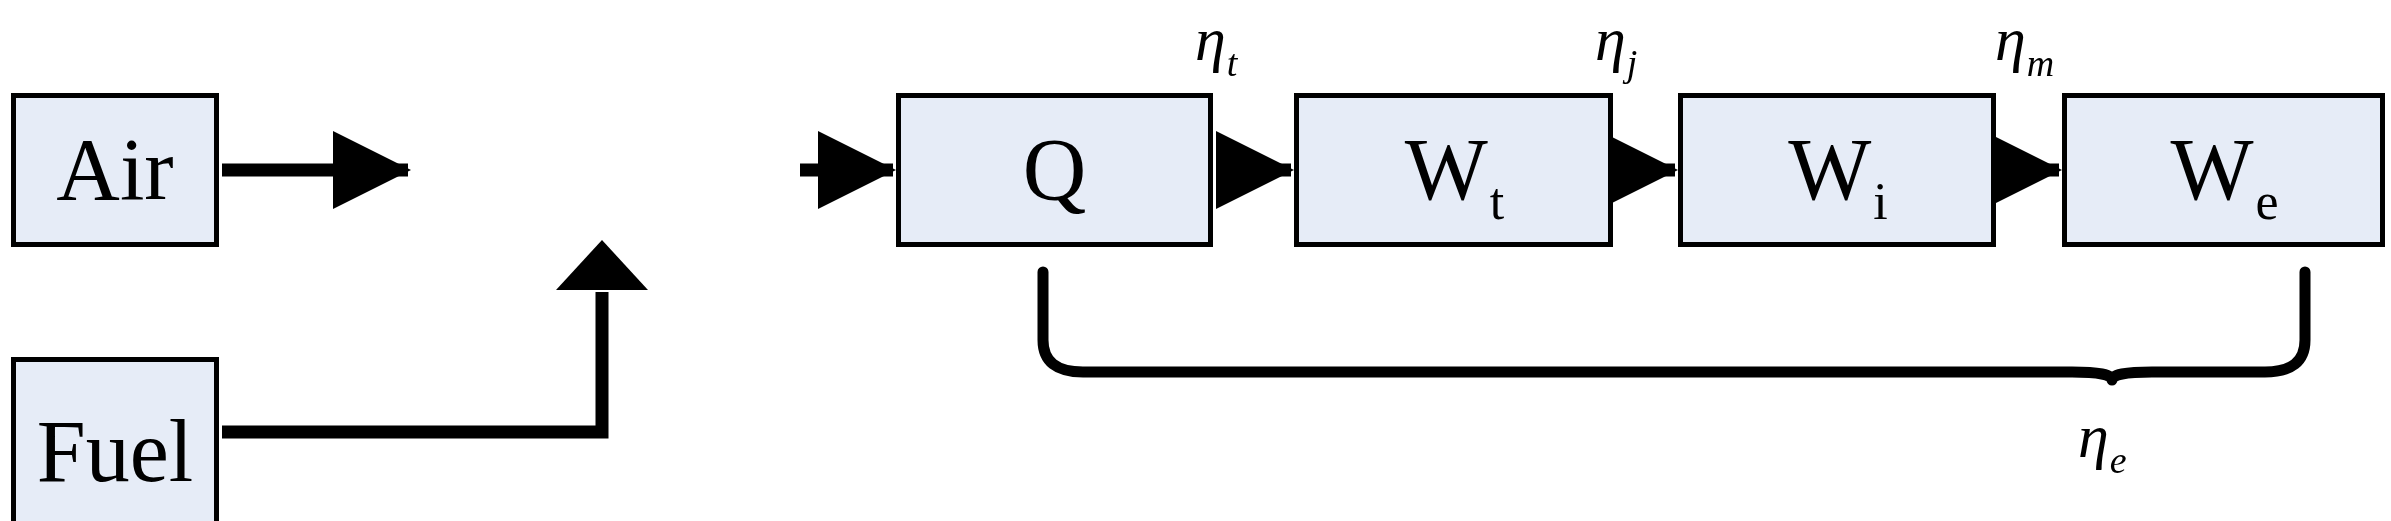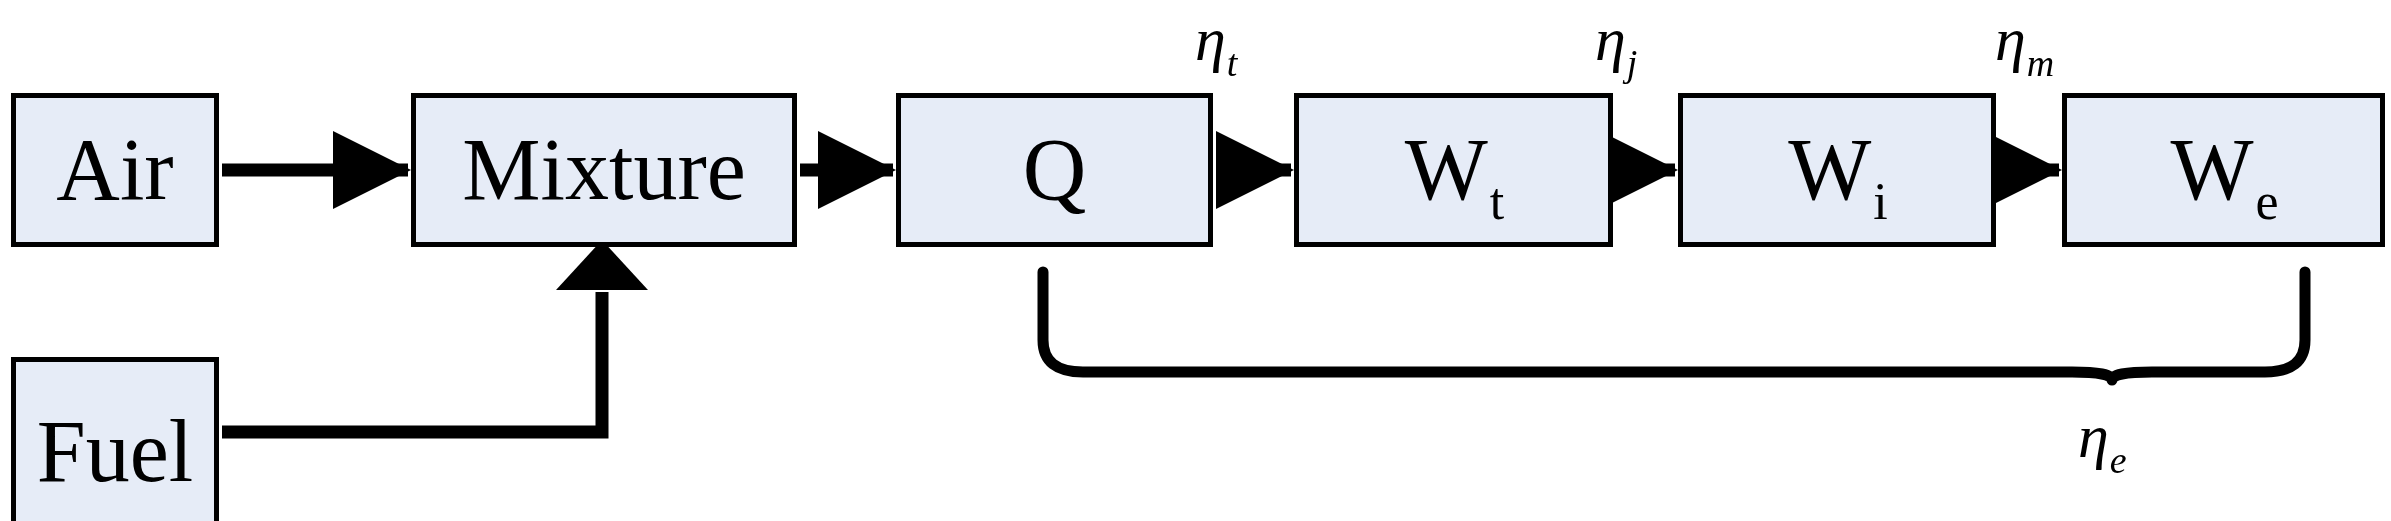--- a/index.html
+++ b/index.html
@@ -124,25 +124,20 @@
                L2305,272" fill="none" stroke="#000000" stroke-width="11" stroke-linecap="round" stroke-linejoin="round"></path>
     </g>
   </svg>
 
   <div class="node-box" style="left:11px; top:93px; width:208px; height:154px;">
     <span class="node-label">
       <span>Air</span>
     </span>
   </div>
 
-  <div class="node-box" style="left:411px; top:93px; width:386px; height:154px;">
-    <span class="node-label">
-      <span>Mixture</span>
-    </span>
-  </div>
 
   <div class="node-box" style="left:896px; top:93px; width:317px; height:154px;">
     <span class="node-label">
       <span>Q</span>
     </span>
   </div>
 
   <div class="node-box" style="left:1294px; top:93px; width:319px; height:154px;">
     <span class="node-label">
       <span>W</span>

